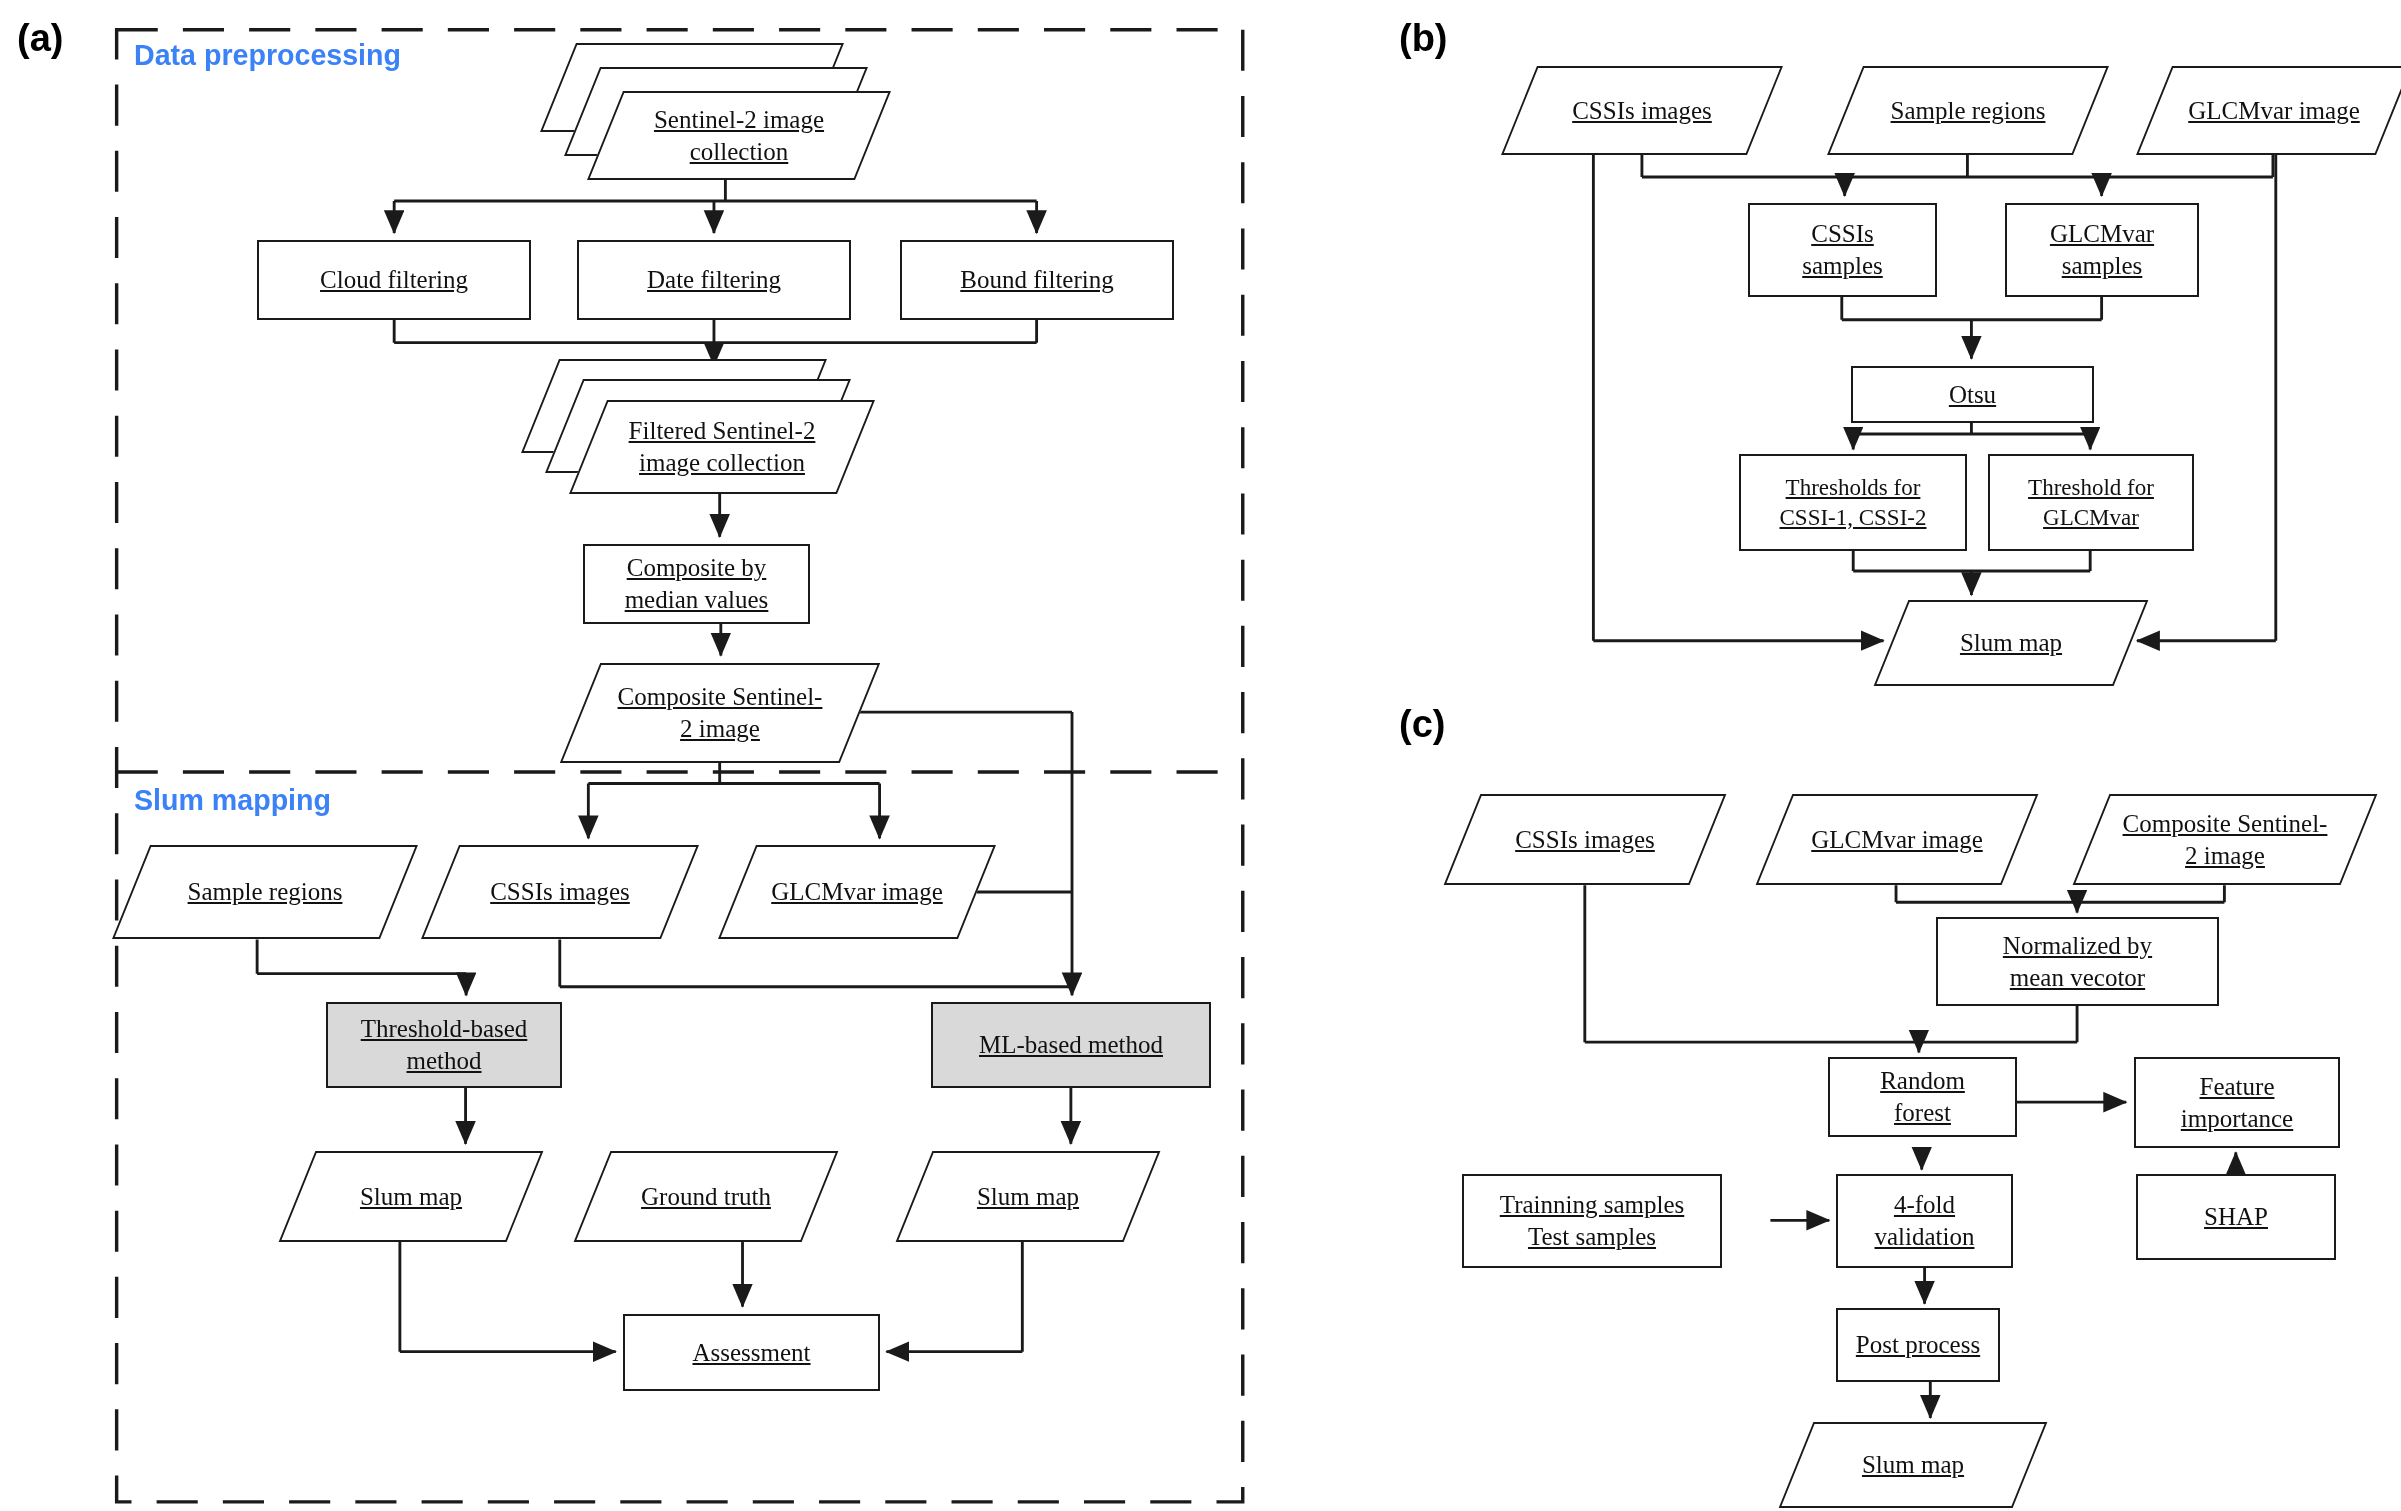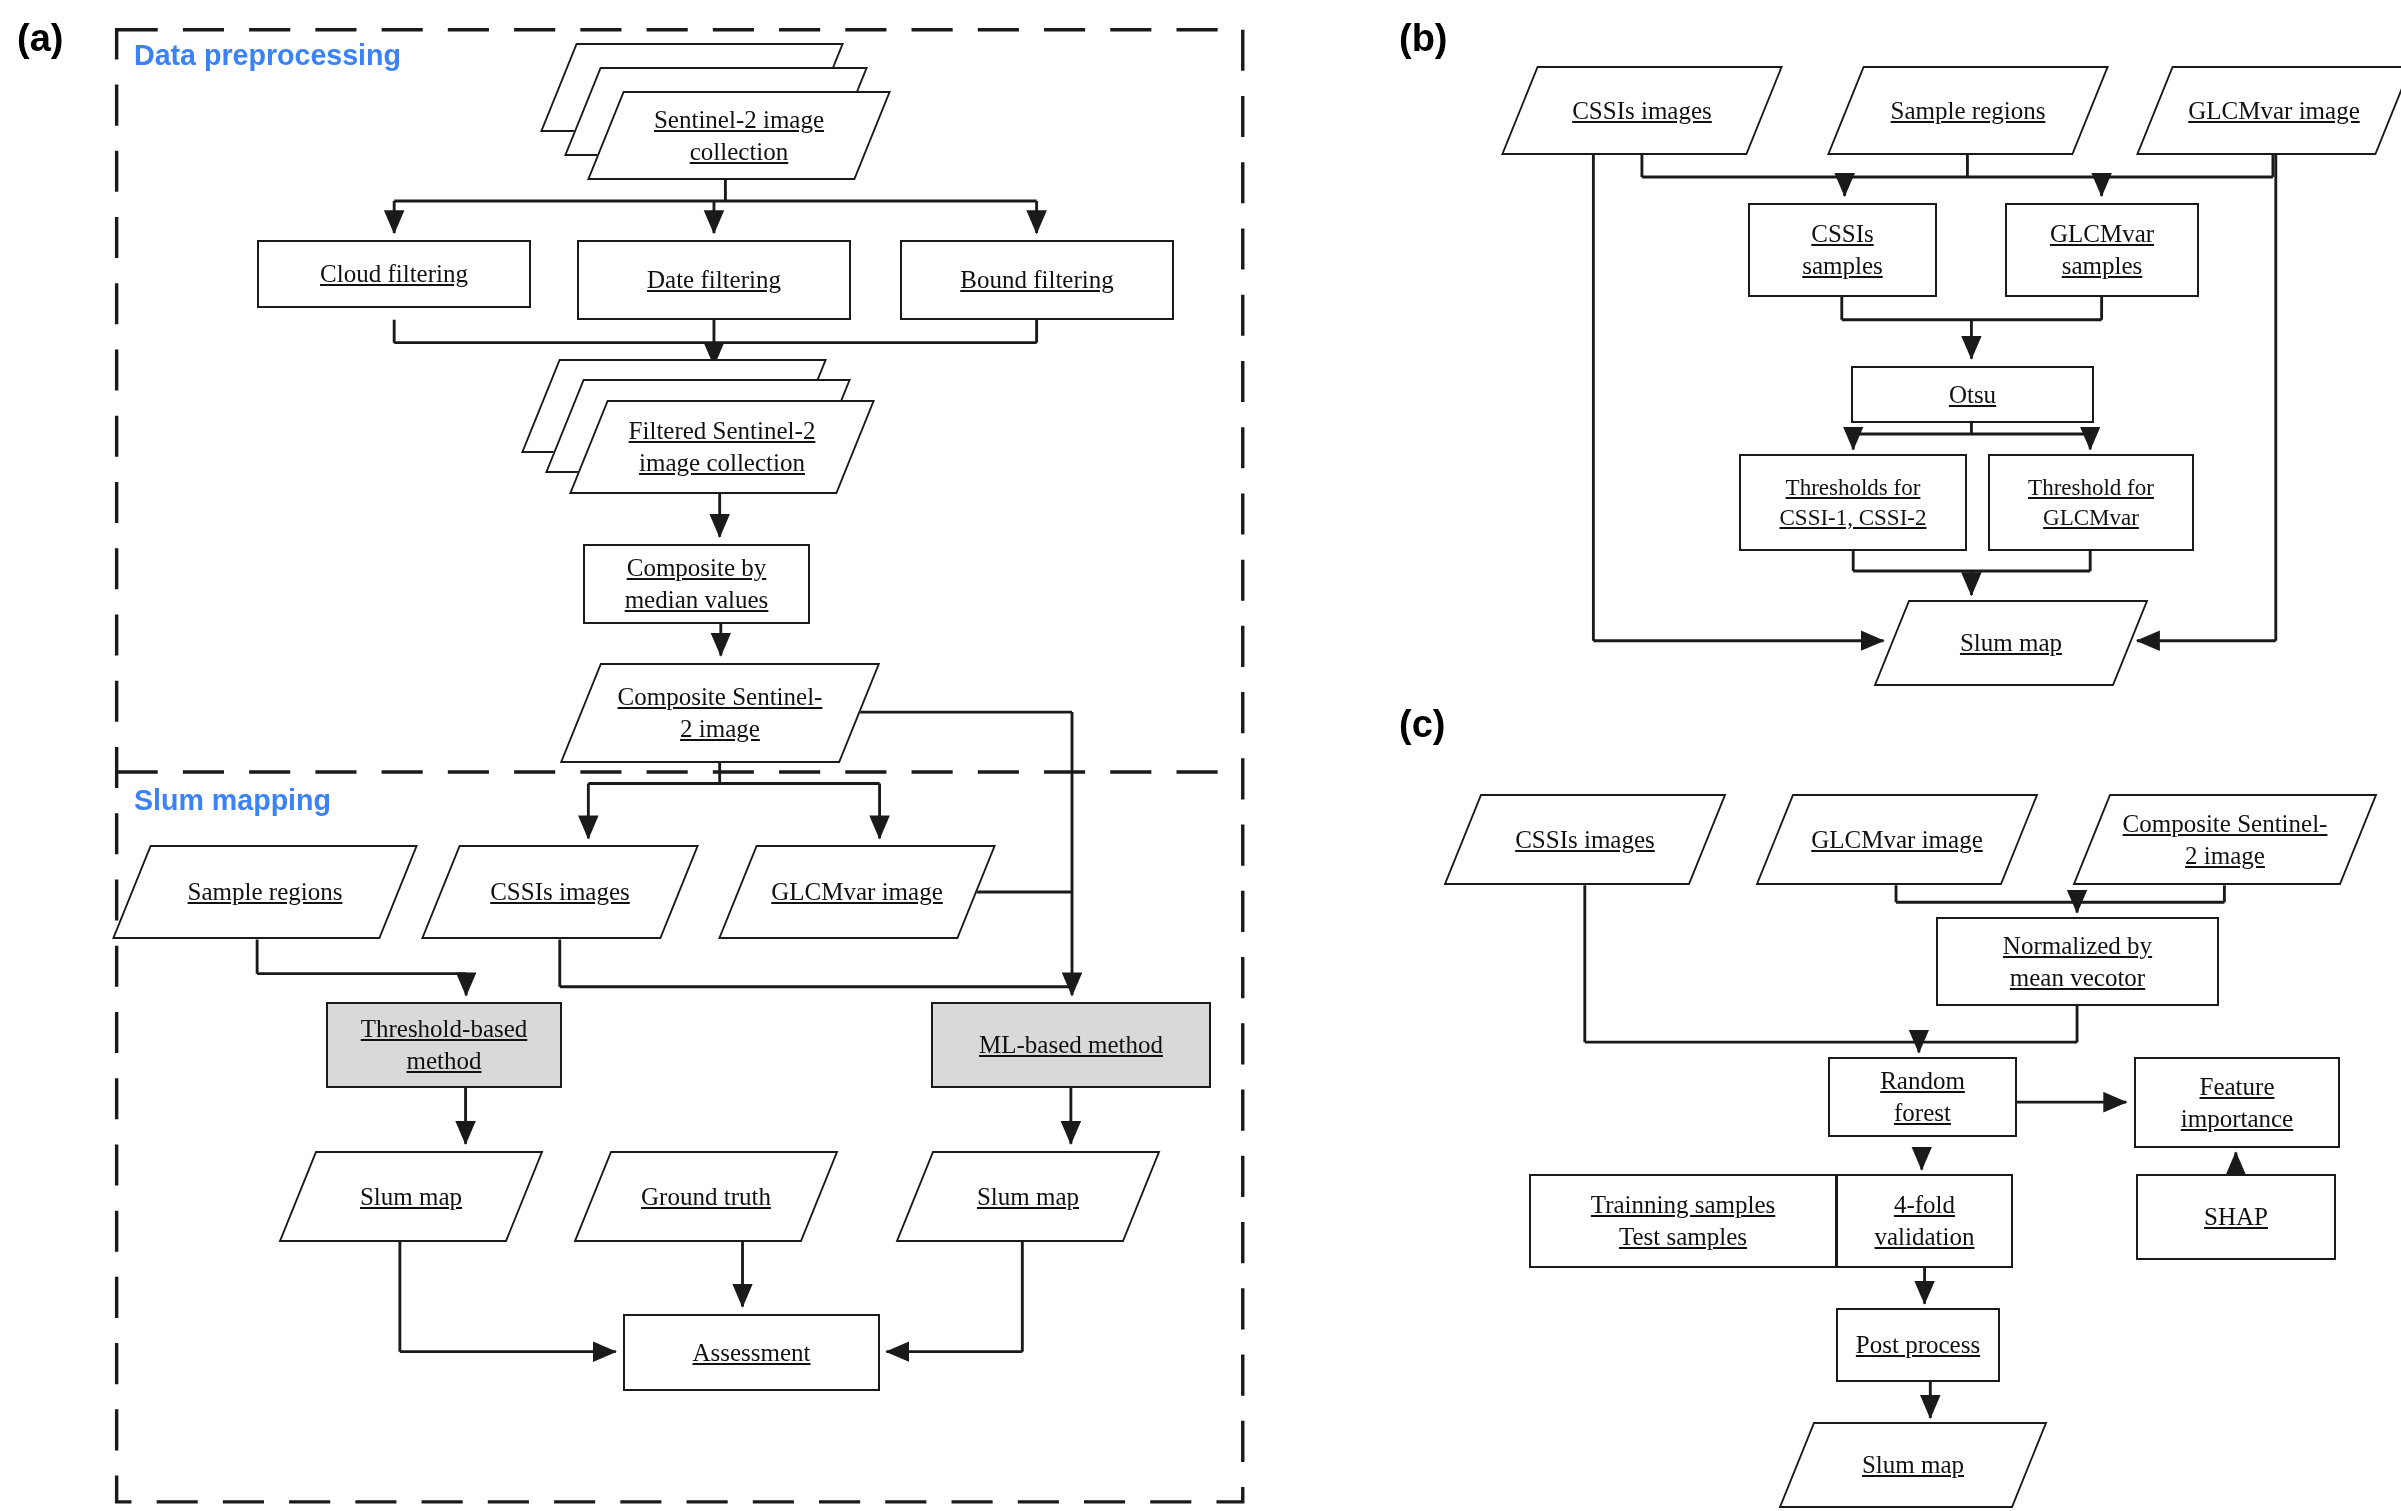--- a/index.html
+++ b/index.html
@@ -93,21 +93,21 @@
 <div class="tag" style="left:17px;top:17px">(a)</div>
 <div class="sec" style="left:134px;top:39px">Data preprocessing</div>
 <div class="sec" style="left:134px;top:784px">Slum mapping</div>
 
 <div class="node par ghost" style="left:558px;top:43px;width:268px;height:89px"></div>
 <div class="node par ghost" style="left:582px;top:67px;width:268px;height:89px"></div>
 <div class="node par" style="left:605px;top:91px;width:268px;height:89px">
   <span class="lbl" style="max-width:194px">Sentinel-2 image collection</span>
 </div>
 
-<div class="node box" style="left:257px;top:240px;width:274px;height:68px">
+<div class="node box" style="left:257px;top:240px;width:274px;height:80px">
   <span class="lbl">Cloud filtering</span>
 </div>
 <div class="node box" style="left:577px;top:240px;width:274px;height:80px">
   <span class="lbl">Date filtering</span>
 </div>
 <div class="node box" style="left:900px;top:240px;width:274px;height:80px">
   <span class="lbl">Bound filtering</span>
 </div>
 
 <div class="node par ghost" style="left:540px;top:359px;width:268px;height:94px"></div>
@@ -205,21 +205,21 @@
   <span class="lbl" style="max-width:177px">Normalized by mean vecotor</span>
 </div>
 
 <div class="node box" style="left:1828px;top:1057px;width:189px;height:80px">
   <span class="lbl" style="max-width:103px">Random forest</span>
 </div>
 <div class="node box" style="left:2134px;top:1057px;width:206px;height:91px">
   <span class="lbl" style="max-width:143px">Feature importance</span>
 </div>
 
-<div class="node box" style="left:1529px;top:1174px;width:308px;height:94px">
+<div class="node box" style="left:1462px;top:1174px;width:260px;height:94px">
   <span class="lbl" style="max-width:217px">Trainning samples Test samples</span>
 </div>
 <div class="node box" style="left:1836px;top:1174px;width:177px;height:94px">
   <span class="lbl" style="max-width:126px">4-fold validation</span>
 </div>
 <div class="node box" style="left:2136px;top:1174px;width:200px;height:86px">
   <span class="lbl">SHAP</span>
 </div>
 
 <div class="node box" style="left:1836px;top:1308px;width:164px;height:74px">

